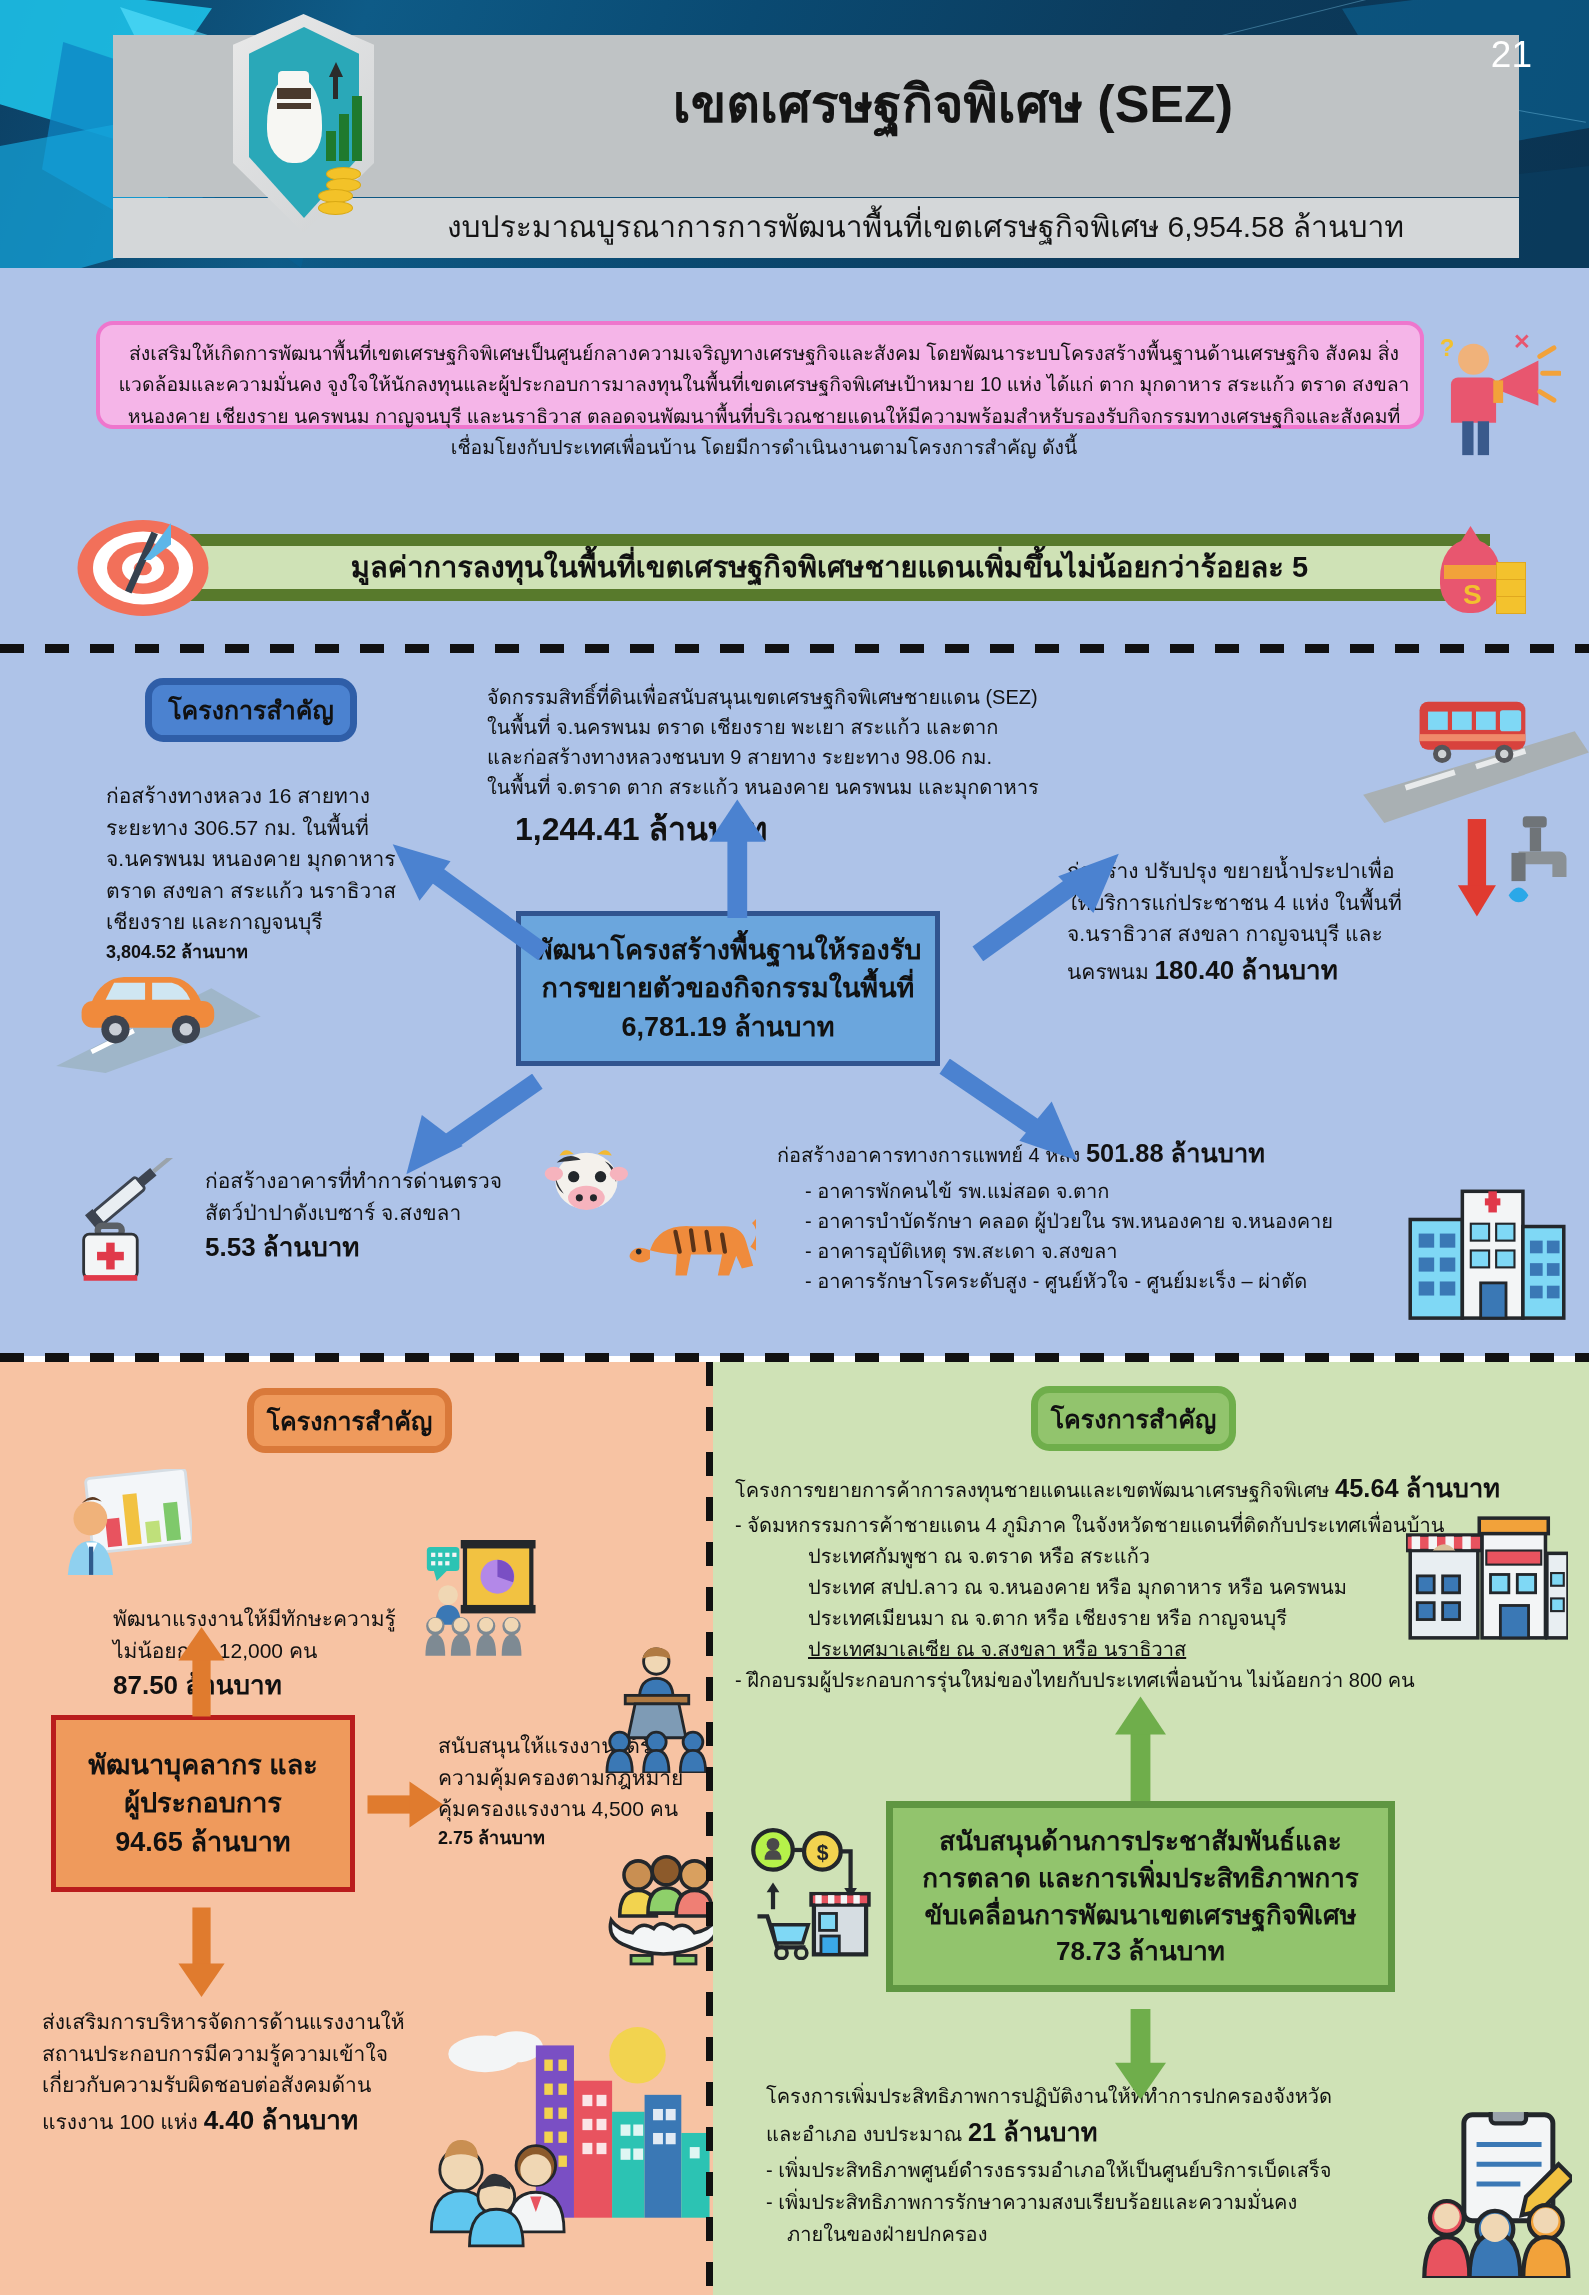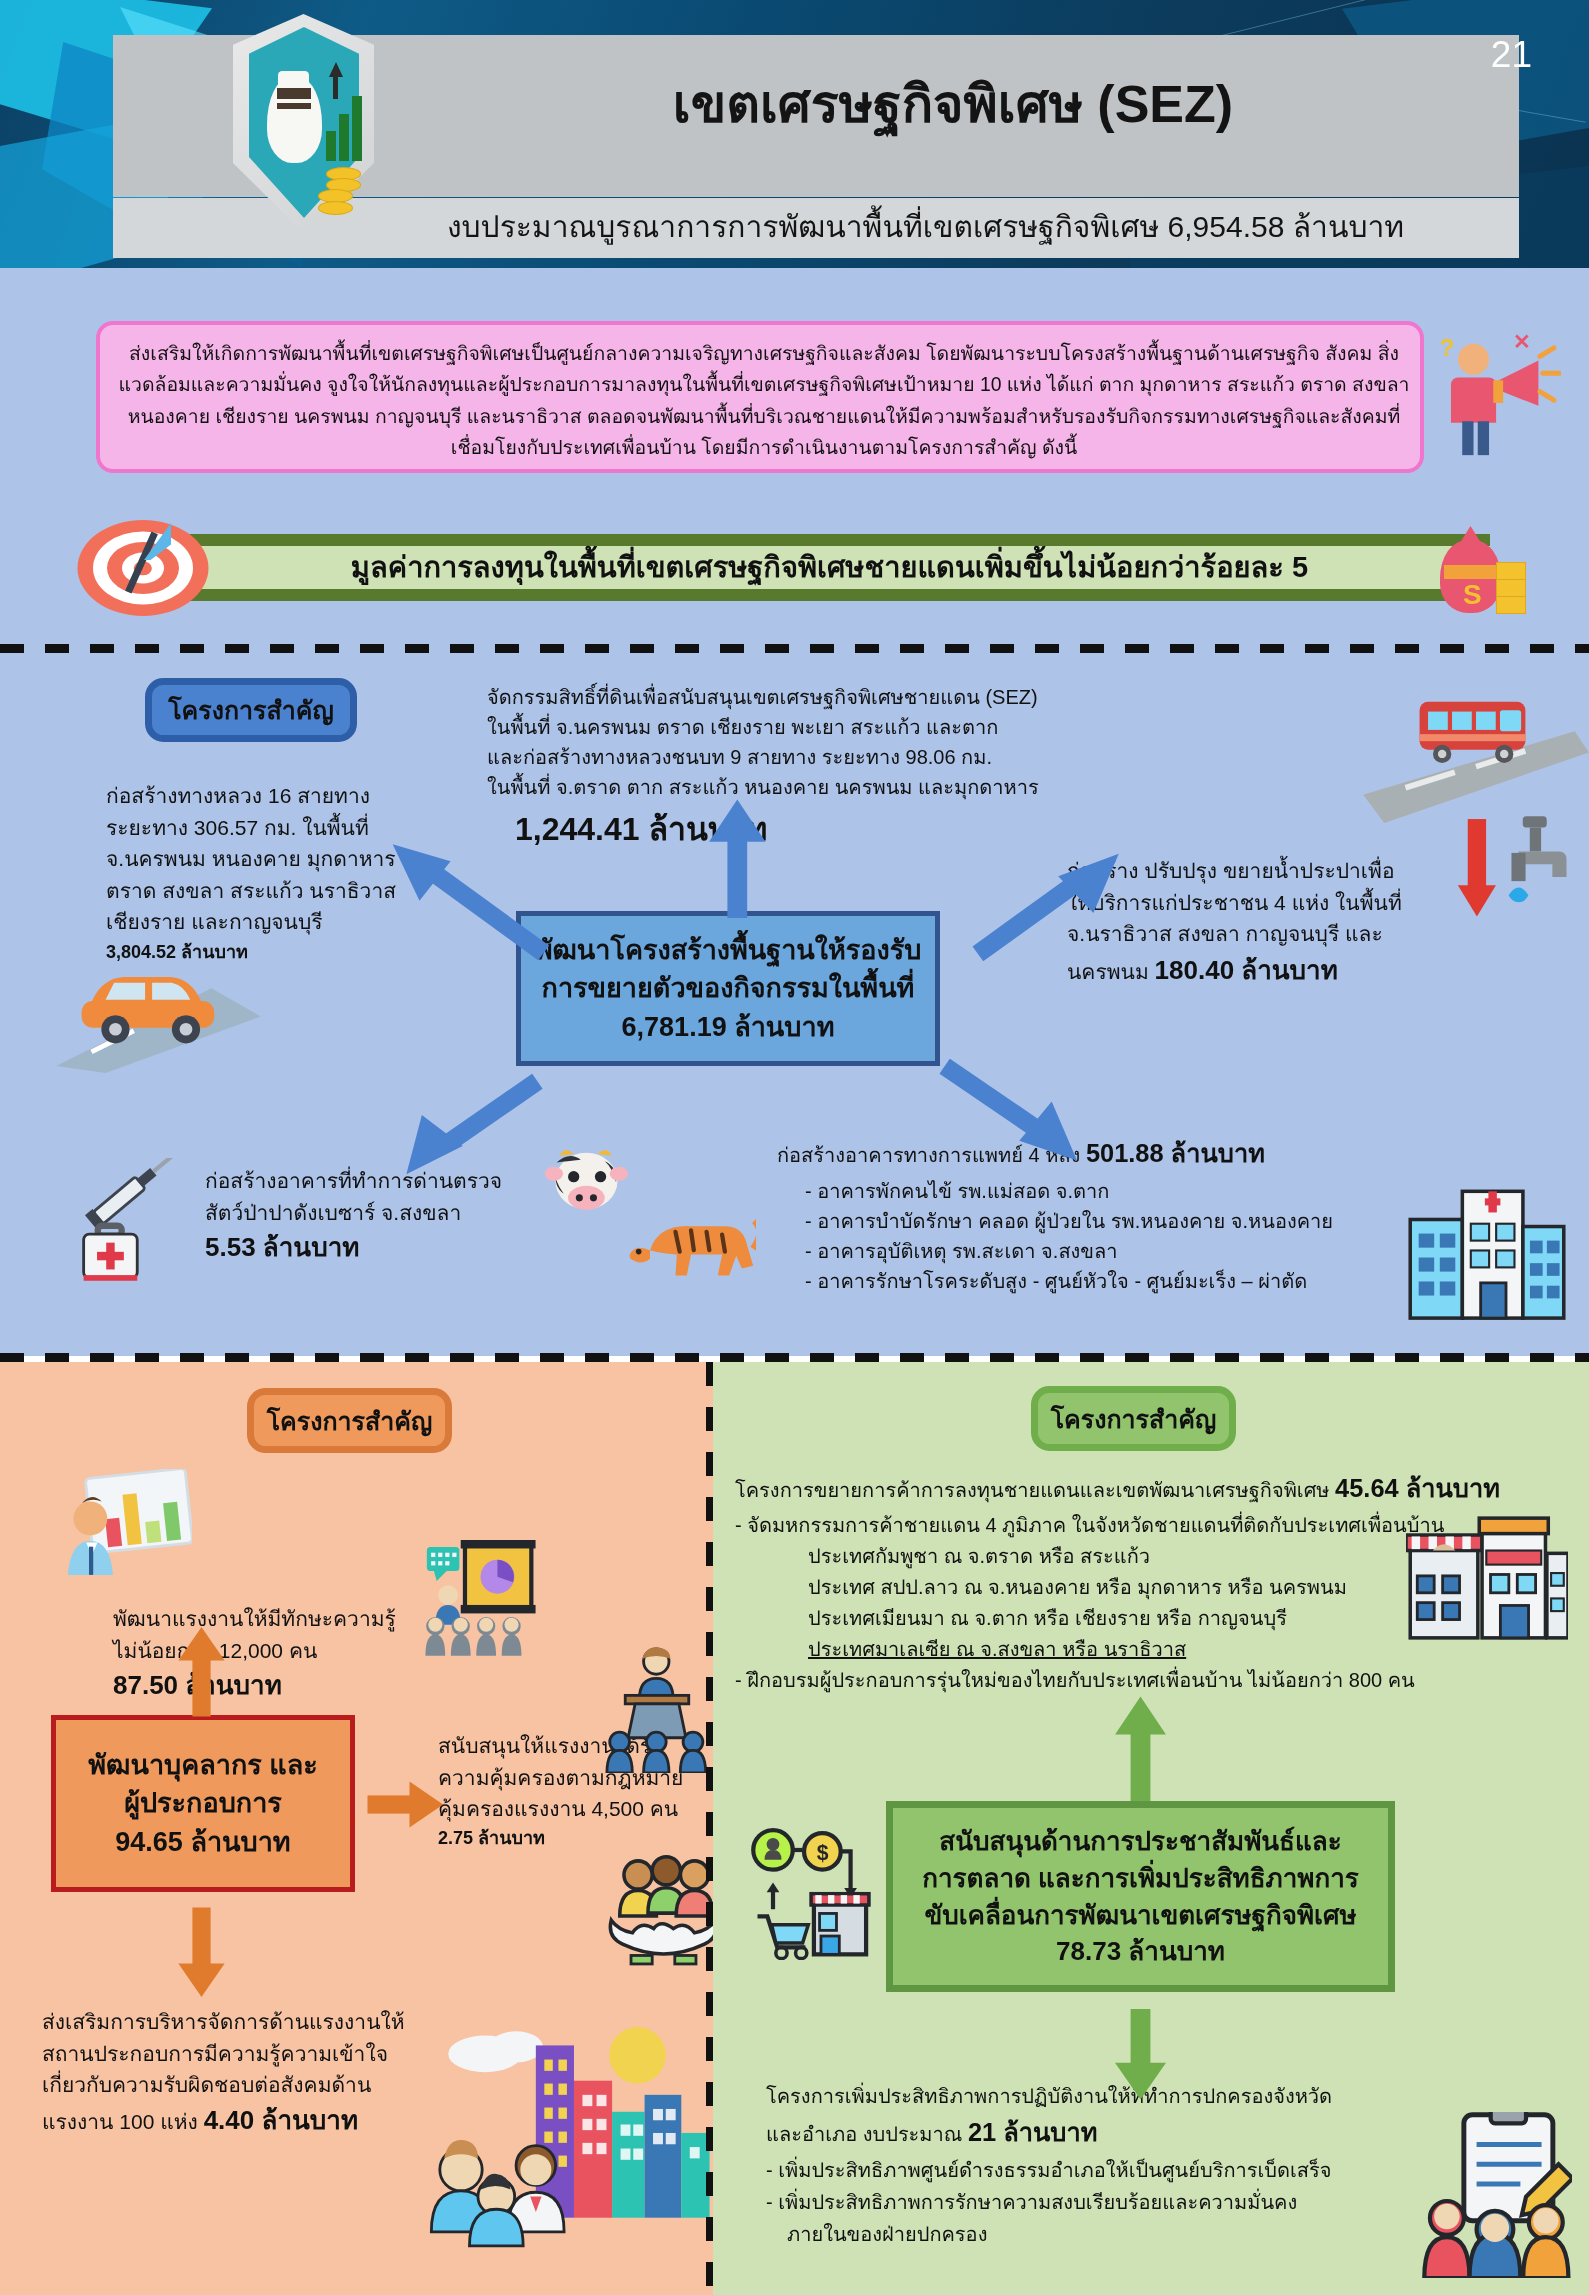--- a/index.html
+++ b/index.html
@@ -87,21 +87,21 @@
     position:absolute; right:57px; top:34px; font-size:37px; color:#ffffff;
     font-family:"Liberation Sans","DejaVu Sans",sans-serif;
   }
 
   
   .blue-body {
     position:absolute; left:0; top:268px; width:1589px; height:1088px;
     background:#aec3e8;
   }
   .intro-box {
-    position:absolute; left:96px; top:321px; width:1328px; height:152px;
+    position:absolute; left:96px; top:321px; width:1328px; height:108px;
     background:#f5b5e8; border:4.2px solid #ee76cd; border-radius:17px;
   }
   .intro-text {
     position:absolute; left:14px; top:12.7px; width:1300px;
     text-align:center; font-size:19.4px; line-height:1.62; color:#111;
     font-family:"Liberation Sans","DejaVu Sans",sans-serif;
   }
 
   
   .goal-wrap { position:absolute; left:42px; top:516px; width:1504px; height:102px; }

